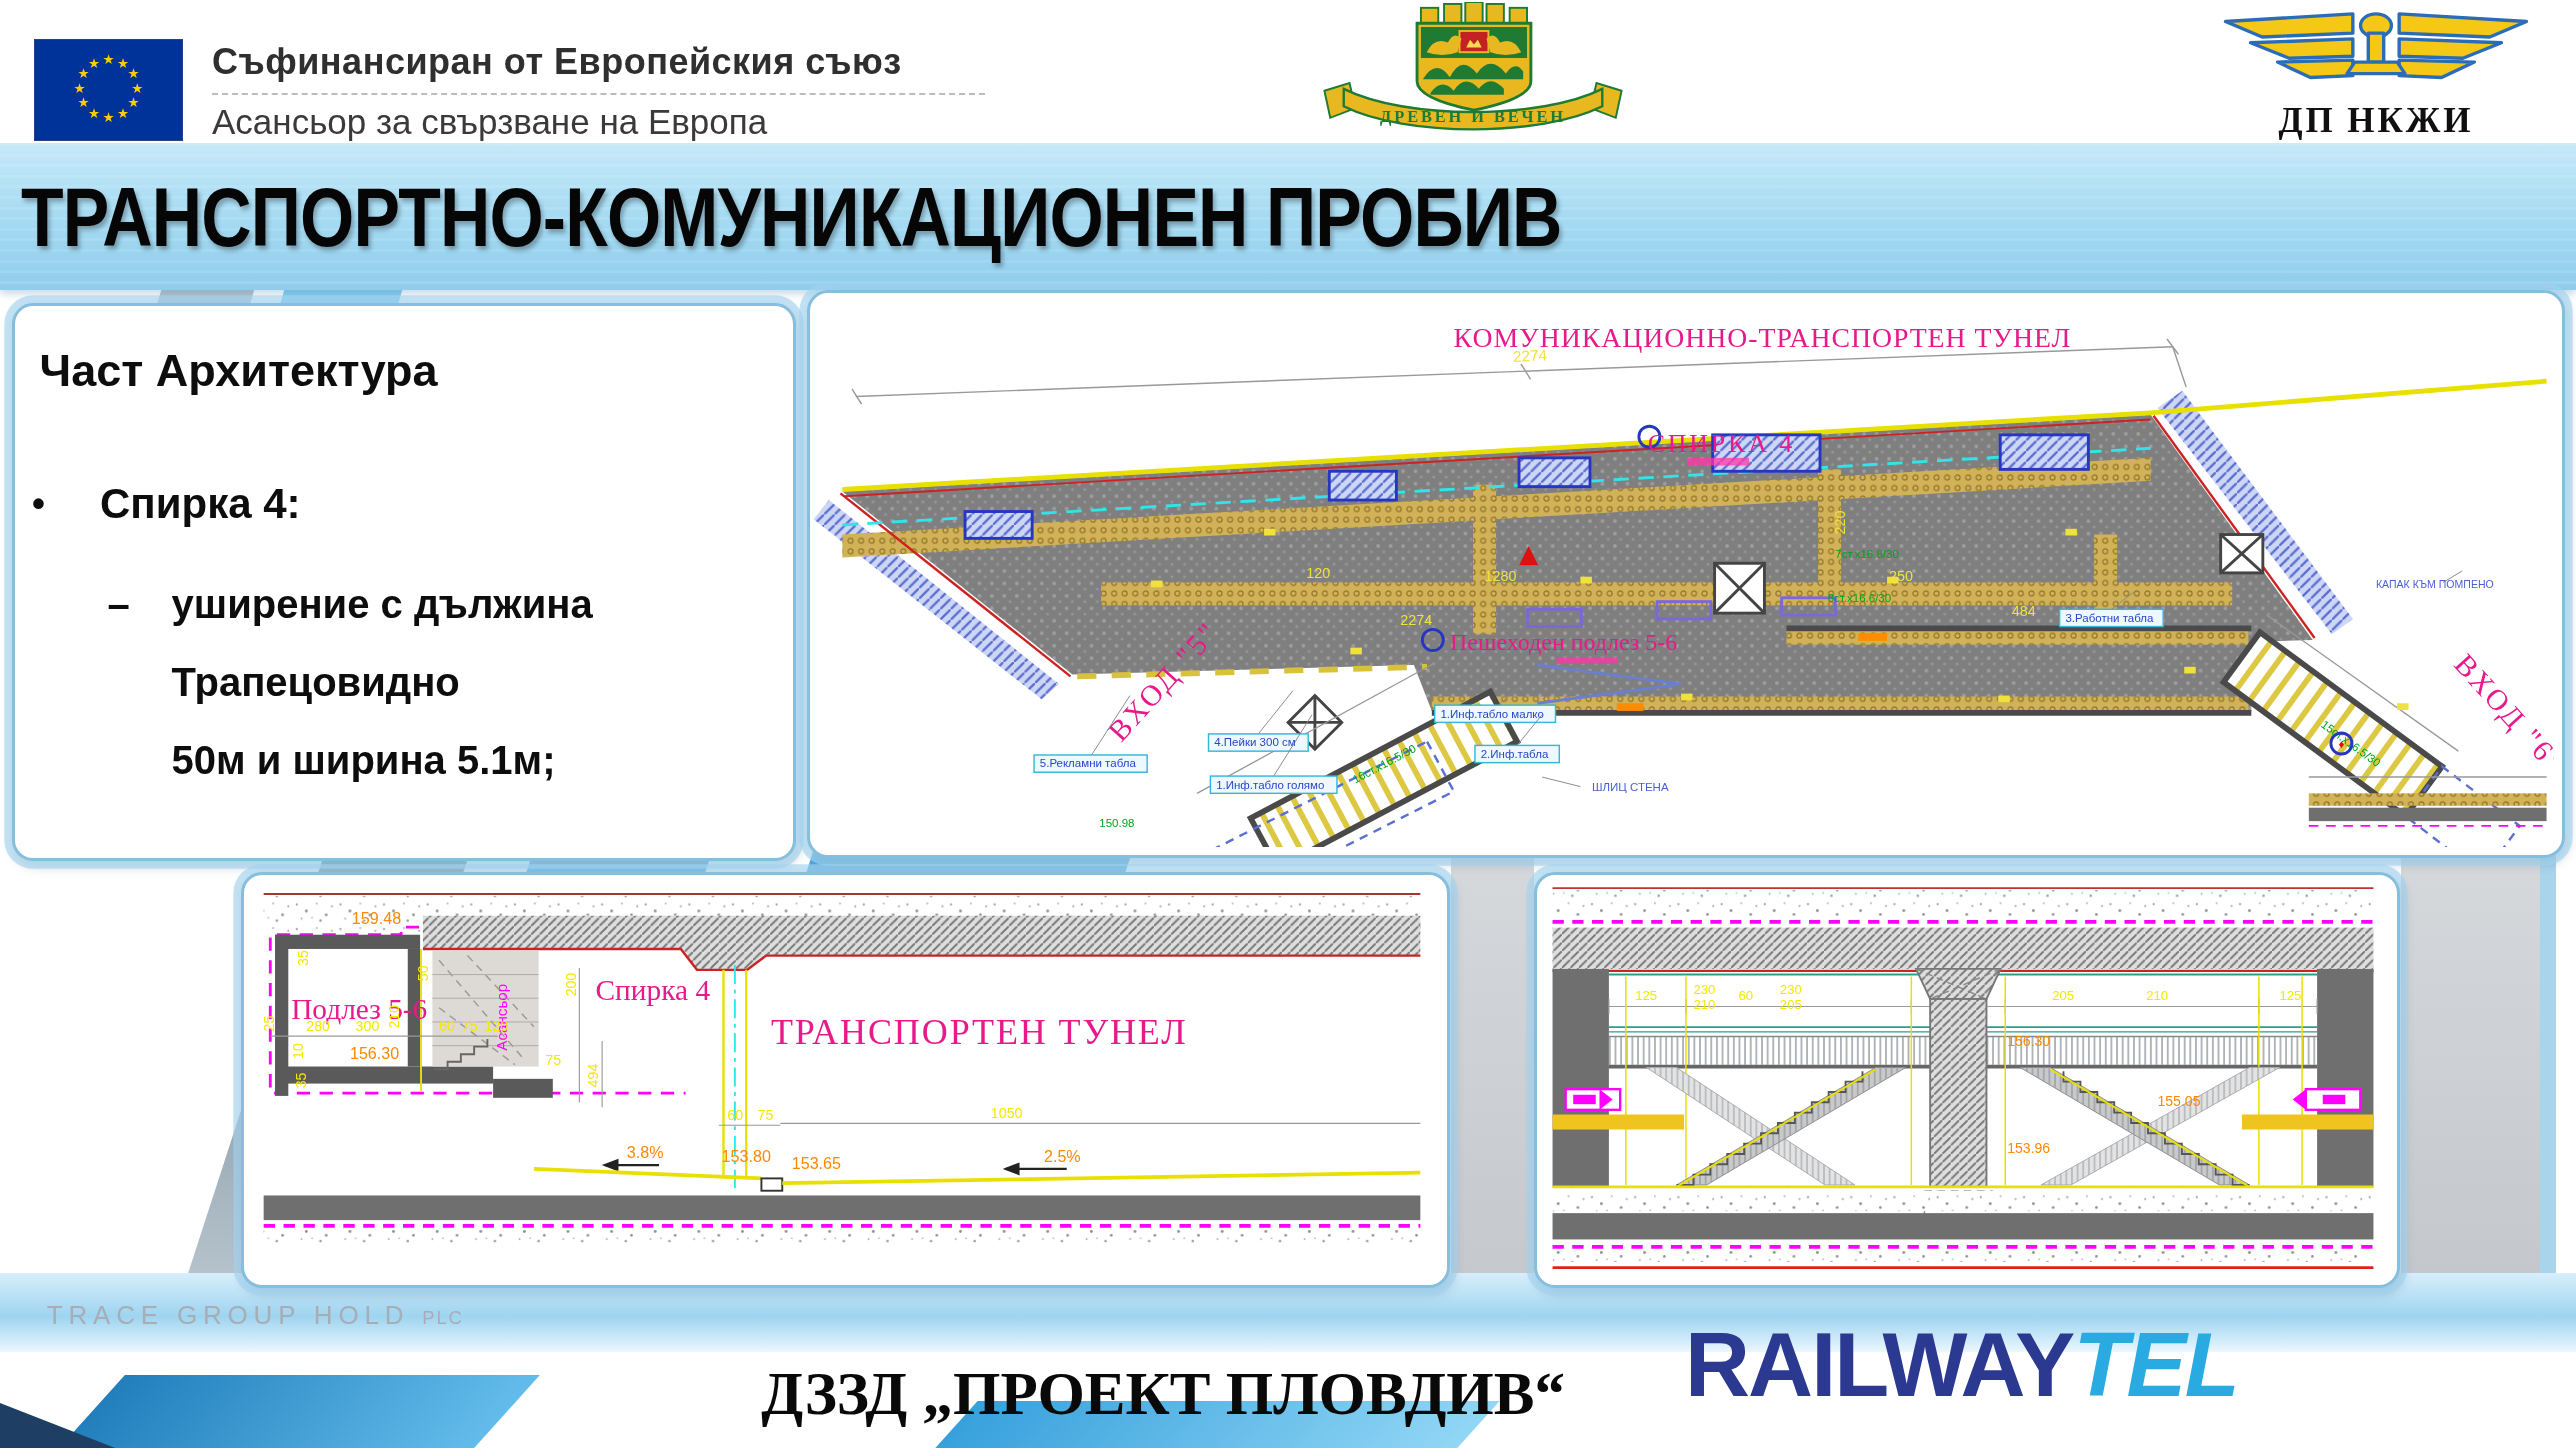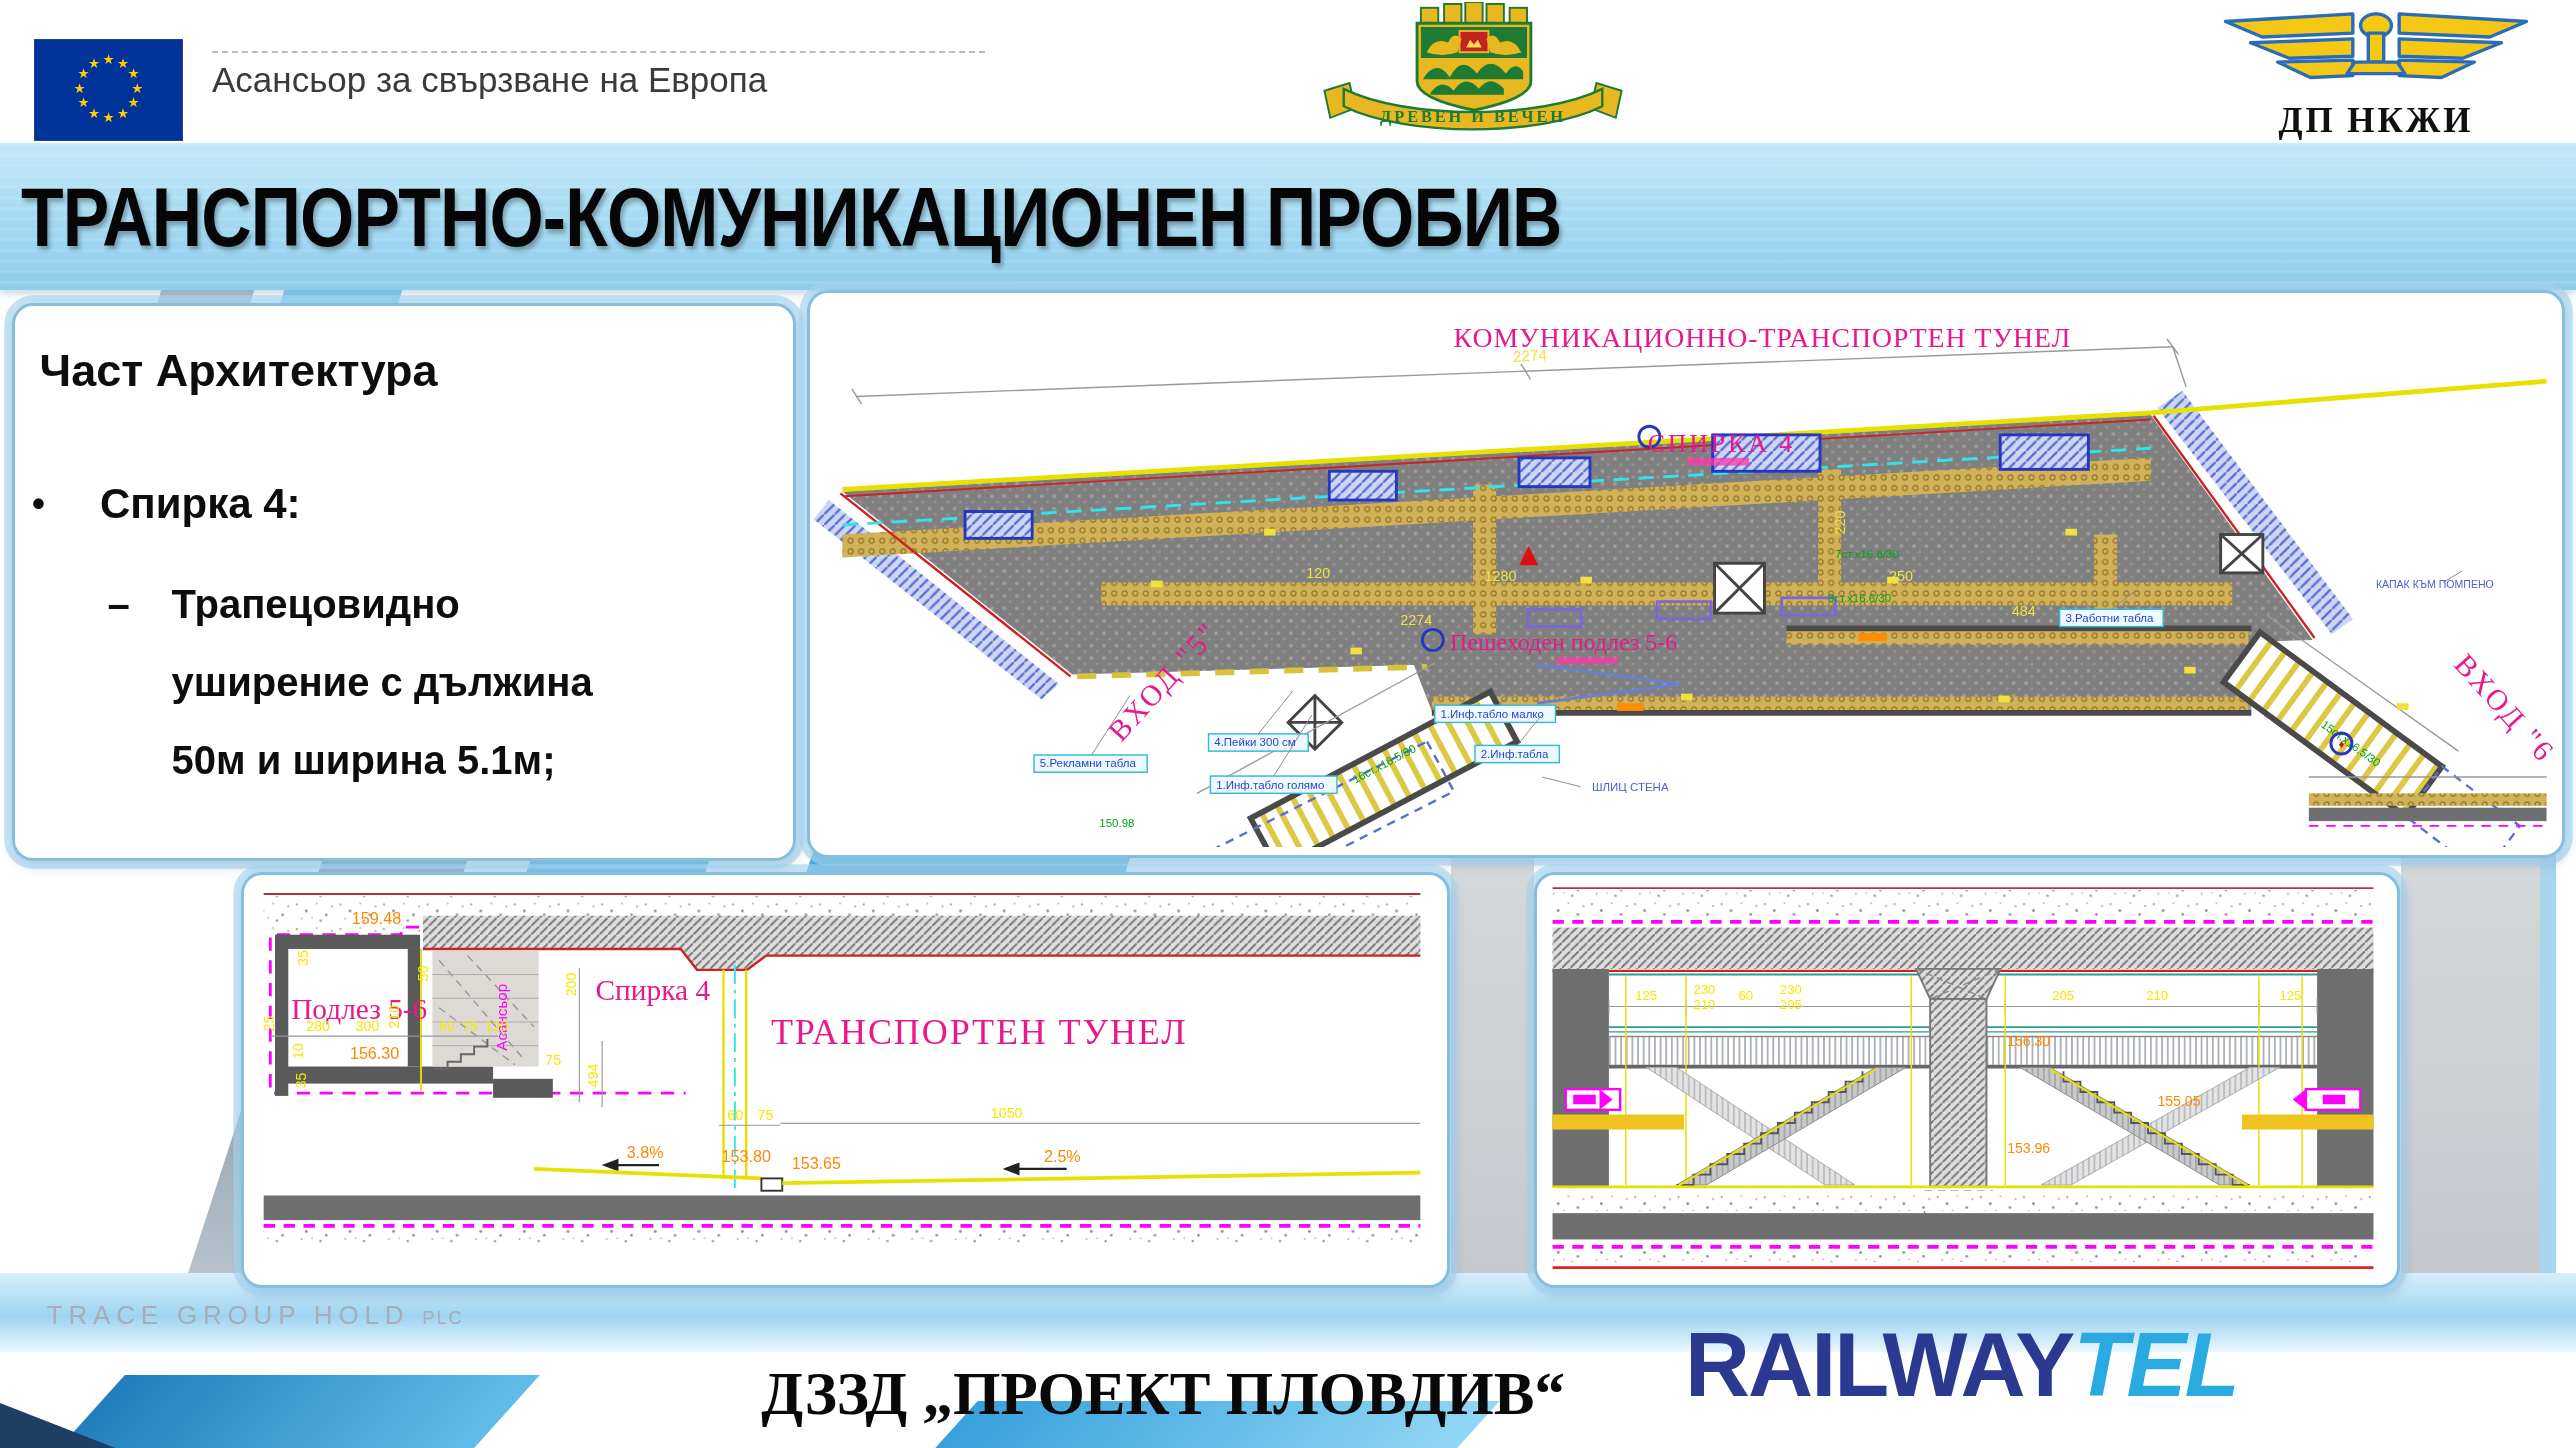--- a/index.html
+++ b/index.html
@@ -144,20 +144,21 @@
             <text x="76" y="85">★</text>
               <text x="61" y="81">★</text>
               <text x="50" y="70">★</text>
             <text x="46" y="55">★</text>
               <text x="50" y="40">★</text>
               <text x="61" y="29">★</text>
           </g>
         </svg>
       </div>
       <div class="eu-text">
+        <div class="eu-line1">Съфинансиран от Европейския съюз</div>
         <div class="eu-div"></div>
         <div class="eu-line2">Асансьор за свързване на Европа</div>
       </div>
     </div>
 
     <div class="plovdiv">
       <svg width="328" height="139" viewBox="0 0 340 144">
 
         <g fill="#e8b821" stroke="#1f7a33" stroke-width="2">
           <rect x="116" y="6" width="18" height="16"></rect>
@@ -211,22 +212,22 @@
 
   <section class="panel text-panel">
     <h2 class="tp-heading">Част Архитектура</h2>
     <div class="tp-bullet-row">
       <span class="tp-bullet-marker">•</span>
       <span>Спирка 4:</span>
     </div>
     <div class="tp-sub-row">
       <span class="tp-dash">–</span>
       <span>
+        <div>уширение с дължина</div>
         <div>Трапецовидно</div>
-        <div>уширение с дължина</div>
         <div>50м и ширина 5.1м;</div>
       </span>
     </div>
   </section>
 
   <section class="panel plan-panel">
     <svg width="1744" height="554" viewBox="0 0 1812 578">
 
       <g stroke="#999" stroke-width="1.5">
         <line x1="44" y1="108" x2="1418" y2="56"></line>

